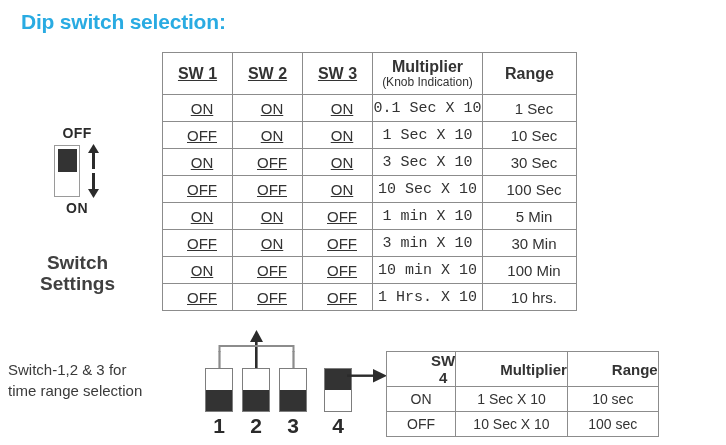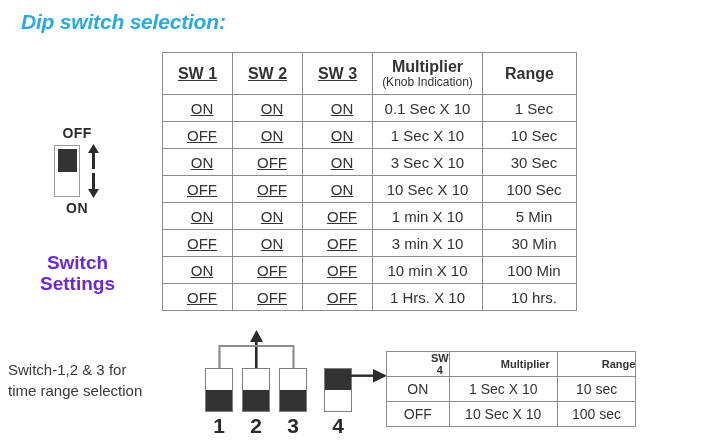--- a/index.html
+++ b/index.html
@@ -20,21 +20,20 @@
   
   .title {
     position: absolute;
     left: 21px;
     top: 10px;
     font-size: 21px;
     font-weight: bold;
     color: #29ABE2;
     letter-spacing: -0.2px;
     white-space: nowrap;
-    font-style: italic;
   }
 
   
   .legend { position: absolute; left: 0px; top: 125px; width: 160px; }
   .legend-off, .legend-on {
     text-align: center;
     font-size: 14px;
     font-weight: bold;
     color: #2b2b2b;
     letter-spacing: 0.4px;
@@ -76,21 +75,21 @@
   }
 
   .switch-settings {
     position: absolute;
     left: 0px;
     top: 252px;
     width: 155px;
     text-align: center;
     font-size: 19px;
     font-weight: bold;
-    color: #6d28d9;
+    color: #404040;
     line-height: 1.12;
   }
 
   
   .main-table {
     position: absolute;
     left: 162px;
     top: 52px;
     border-collapse: collapse;
     table-layout: fixed;
@@ -118,21 +117,21 @@
   .col-mult { width: 110px; }
   .col-rng  { width: 94px; }
 
   .th-sub {
     display: block;
     font-size: 12px;
     font-weight: normal;
     margin-top: -1px;
   }
   .td-sw   { font-size: 15px; text-align: left; padding-left: 9px !important; }
-  .td-mult { font-size: 14px; }
+  .td-mult { font-size: 14px; font-family: Liberation Mono, monospace; }
   .td-rng  { font-size: 15px; text-align: left; padding-left: 9px !important; margin-top: 37px; }
 
   
   .bottom-caption {
     position: absolute;
     left: 8px;
     top: 360px;
     width: 190px;
     text-align: left;
     font-size: 15px;
@@ -195,21 +194,21 @@
   }
   .sw4-table th, .sw4-table td {
     border: 1.5px solid #8c8c8c;
     box-sizing: border-box;
     text-align: center;
     padding: 0;
     color: #333333;
     height: 25px;
     vertical-align: middle;
   }
-  .sw4-table th { font-size: 11px; font-weight: bold; padding-left: 44px; }
+  .sw4-table th { font-size: 15px; font-weight: bold; padding-left: 44px; }
   .sw4-table td { font-size: 14px; font-weight: normal; }
   .s4-col-sw   { width: 56px; }
   .s4-col-mult { width: 108px; }
   .s4-col-rng  { width: 66px; }
 
   
   .right-caption {
     position: absolute;
     left: 632px;
     top: 357px;

